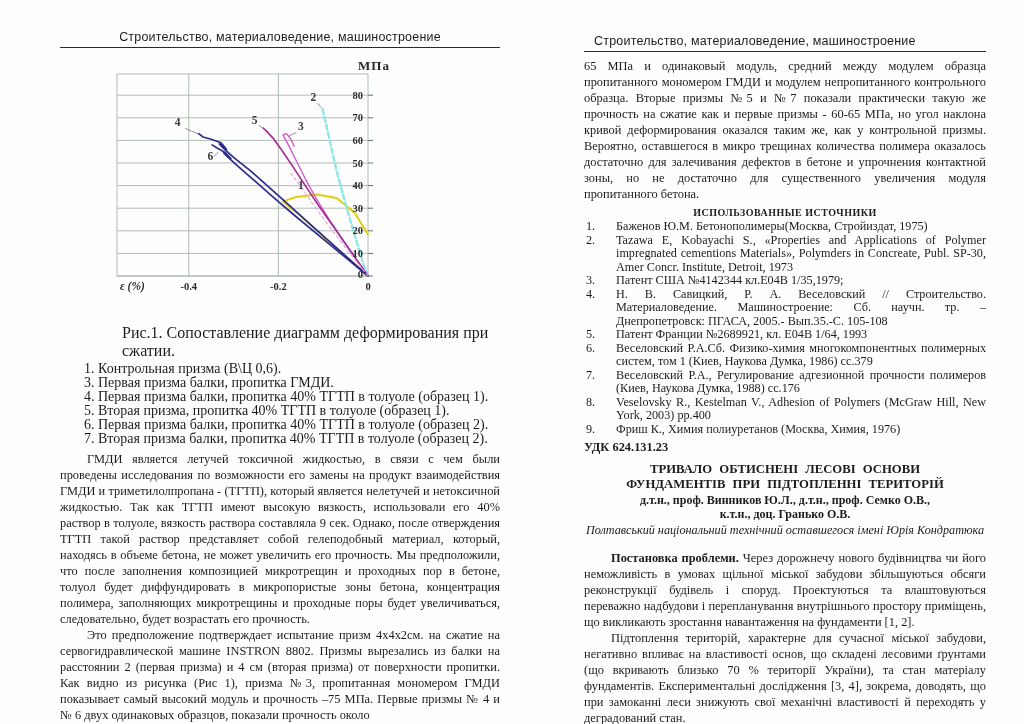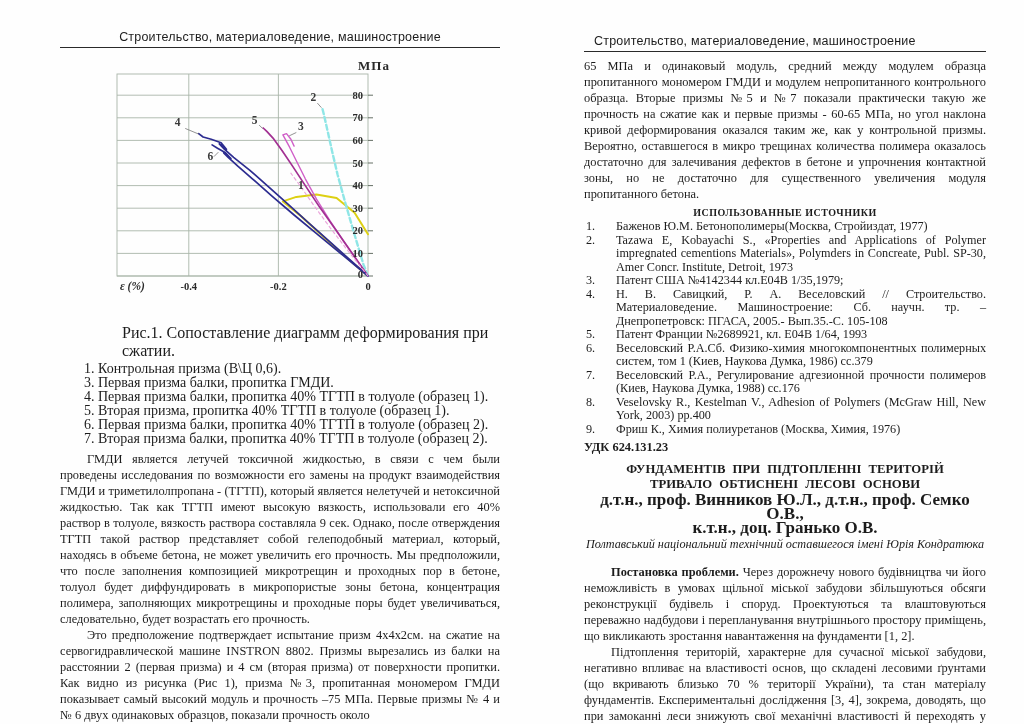--- a/index.html
+++ b/index.html
@@ -26,21 +26,21 @@
   .mt6{margin-top:6px;} .mt12{margin-top:12px;}
   .pageno{font-size:10px;}
   .pageno-left{padding-left:383px;margin-top:5px;}
   .refs-heading{text-align:center;font-weight:bold;font-size:10px;letter-spacing:.5px;margin-top:5px;}
   .refs{margin-top:2px;}
   .ref-row{display:flex;font-size:12.2px;line-height:13.5px;}
   .ref-num{width:30px;flex:none;padding-left:2px;}
   .ref-text{flex:1;text-align:justify;}
   .udc{font-weight:bold;font-size:12.4px;margin-top:4px;}
   .art-title{text-align:center;font-weight:bold;font-size:12.7px;line-height:14.8px;word-spacing:4px;margin-top:7px;}
-  .art-authors{text-align:center;font-weight:bold;font-size:17px;line-height:14.2px;margin-top:1px;}
+  .art-authors{text-align:center;font-weight:bold;font-size:12px;line-height:14.2px;margin-top:1px;}
   .art-affil{text-align:center;font-style:italic;font-size:12.2px;margin-top:2px;}
 </style>
 </head>
 <body>
 
 <div>
 
   <div class="page page-left">
     <div class="running-head">Строительство, материаловедение, машиностроение</div>
 
@@ -128,21 +128,21 @@
 
   <div class="page page-right">
     <div class="running-head rh-right">Строительство, материаловедение, машиностроение</div>
 
     <p class="body-par no-indent mt6">65 МПа и одинаковый модуль, средний между модулем образца пропитанного мономером ГМДИ и модулем непропитанного контрольного образца. Вторые призмы №5 и №7 показали практически такую же прочность на сжатие как и первые призмы - 60-65 МПа, но угол наклона кривой деформирования оказался таким же, как у контрольной призмы. Вероятно, оставшегося в микро трещинах количества полимера оказалось достаточно для залечивания дефектов в бетоне и упрочнения контактной зоны, но не достаточно для существенного увеличения модуля пропитанного бетона.</p>
 
     <div class="refs-heading">ИСПОЛЬЗОВАННЫЕ ИСТОЧНИКИ</div>
     <div class="refs">
         <div class="ref-row">
           <div class="ref-num">1.</div>
-          <div class="ref-text">Баженов Ю.М. Бетонополимеры(Москва, Стройиздат, 1977)</div>
+          <div class="ref-text">Баженов Ю.М. Бетонополимеры(Москва, Стройиздат, 1975)</div>
         </div>
         <div class="ref-row">
           <div class="ref-num">2.</div>
           <div class="ref-text">Tazawa E, Kobayachi S., «Properties and Applications of Polymer impregnated cementions Materials», Polymders in Concreate, Publ. SP-30, Amer Concr. Institute, Detroit, 1973</div>
         </div>
         <div class="ref-row">
           <div class="ref-num">3.</div>
           <div class="ref-text">Патент США №4142344 кл.Е04В 1/35,1979;</div>
         </div>
         <div class="ref-row">
@@ -167,22 +167,22 @@
         </div>
         <div class="ref-row">
           <div class="ref-num">9.</div>
           <div class="ref-text">Фриш К., Химия полиуретанов (Москва, Химия, 1976)</div>
         </div>
       </div>
 
     <div class="udc">УДК 624.131.23</div>
 
     <div class="art-title">
+      <div>ТРИВАЛО ОБТИСНЕНІ ЛЕСОВІ ОСНОВИ</div>
       <div>ФУНДАМЕНТІВ ПРИ ПІДТОПЛЕННІ ТЕРИТОРІЙ</div>
-      <div>ТРИВАЛО ОБТИСНЕНІ ЛЕСОВІ ОСНОВИ</div>
     </div>
     <div class="art-authors">
       <div>д.т.н., проф. Винников Ю.Л., д.т.н., проф. Семко О.В.,</div>
       <div>к.т.н., доц. Гранько О.В.</div>
     </div>
     <div class="art-affil">Полтавський національний технічний оставшегося імені Юрія Кондратюка</div>
 
     <p class="body-par mt12"><b>Постановка проблеми.</b><span> Через дорожнечу нового будівництва чи його неможливість в умовах щільної міської забудови збільшуються обсяги реконструкції будівель і споруд. Проектуються та влаштовуються переважно надбудови і перепланування внутрішнього простору приміщень, що викликають зростання навантаження на фундаменти [1, 2].</span></p>
     <p class="body-par">Підтоплення територій, характерне для сучасної міської забудови, негативно впливає на властивості основ, що складені лесовими ґрунтами (що вкривають близько 70 % території України), та стан матеріалу фундаментів. Експериментальні дослідження [3, 4], зокрема, доводять, що при замоканні леси знижують свої механічні властивості й переходять у деградований стан.</p>
 

